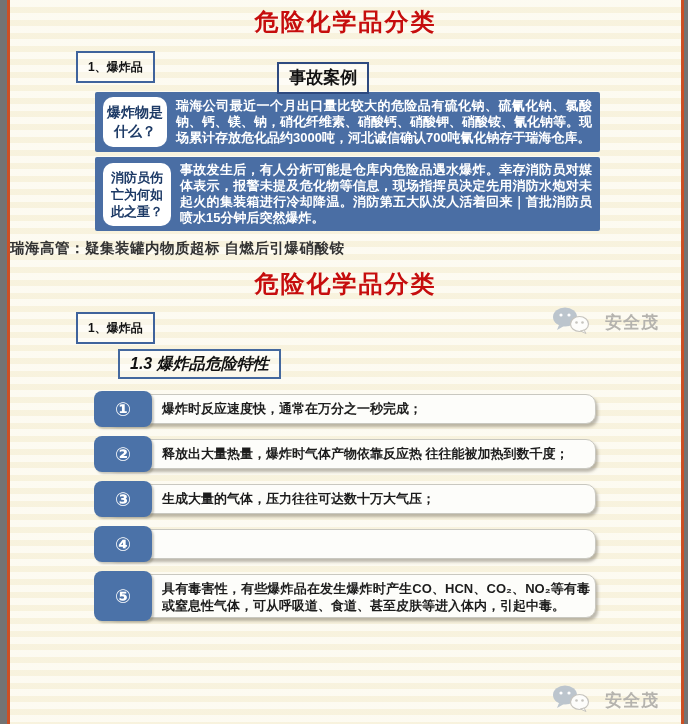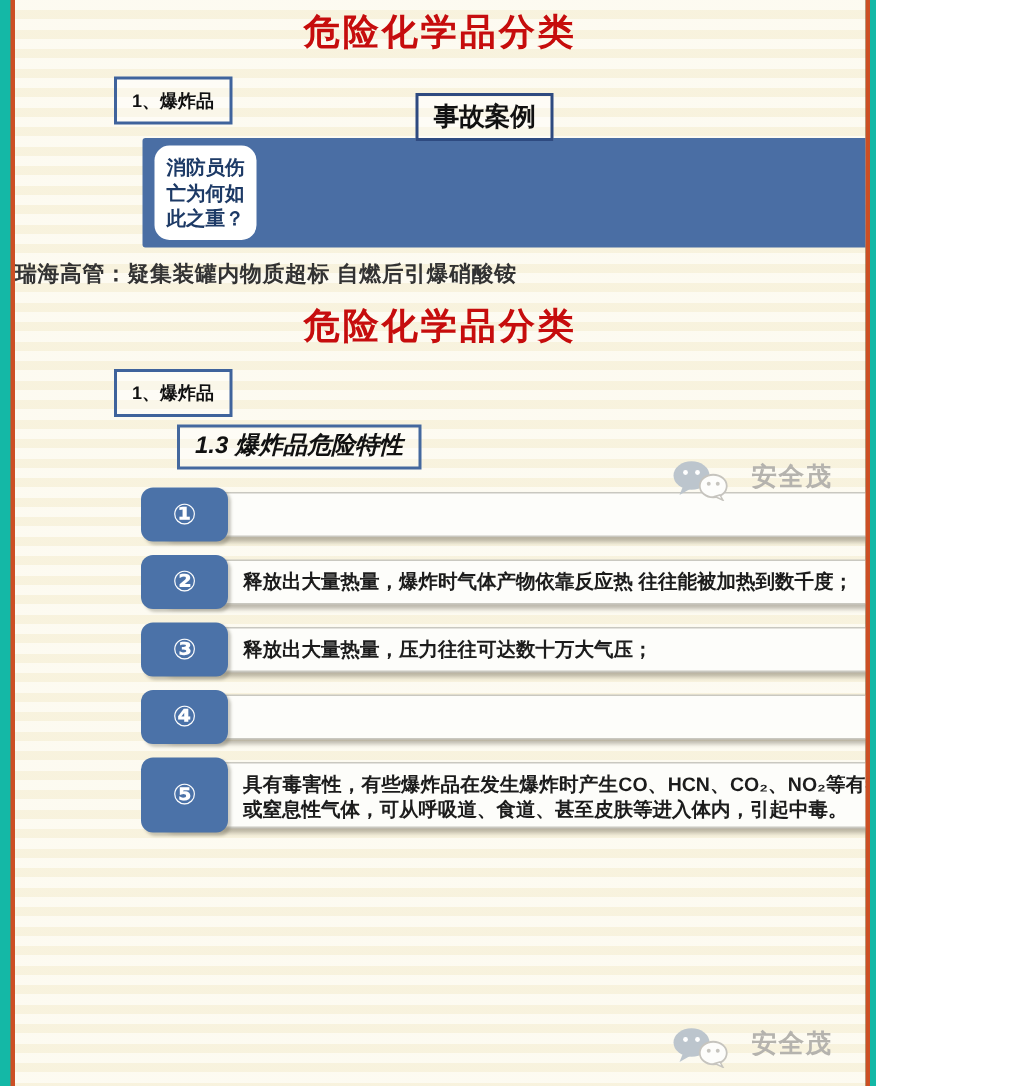--- a/index.html
+++ b/index.html
@@ -1,21 +1,21 @@
 <!DOCTYPE html>
 <html><head>
 <meta charset="utf-8">
 <style>
   html,body{margin:0;padding:0;}
   body{
     width:688px;height:724px;
     font-family:"Liberation Sans","DejaVu Sans",sans-serif;
     background:#ffffff;
   }
-  .page{position:relative;width:584px;height:724px;background:#14b8a6;overflow:hidden;}
+  .page{position:relative;width:688px;height:724px;background:#737373;overflow:hidden;}
   .rail{position:absolute;top:0;bottom:0;width:3px;background:#cc4f24;z-index:5;}
   .rail-left{left:7px;}
   .rail-right{right:4px;}
   .content{
     position:absolute;left:10px;right:7px;top:0;bottom:0;
     background:#fbf7e6;
     background-image:repeating-linear-gradient(180deg,
       rgba(255,255,255,0.45) 0px, rgba(255,255,255,0.45) 7px,
       rgba(242,234,206,0.35) 7px, rgba(242,234,206,0.35) 13px);
     overflow:hidden;
@@ -72,21 +72,21 @@
     background:#4b72a8;border-radius:8px;
     display:flex;align-items:center;justify-content:center;
     color:#ffffff;font-size:19px;font-weight:bold;
     box-shadow:2px 2px 2px rgba(110,105,90,0.35);
   }
   .row-text{
     position:relative;margin-left:68px;padding:9px 6px 7px 0;
     font-size:13px;line-height:17px;font-weight:600;color:#1c1c1c;text-align:justify;
   }
   .watermark{
-    position:absolute;display:flex;align-items:flex-start;gap:14px;
+    position:absolute;display:flex;align-items:center;gap:14px;
     color:#b5b3ae;font-size:17px;font-weight:bold;letter-spacing:1px;z-index:4;
   }
   .wm1{top:306px;right:22px;}
   .wm2{top:684px;right:22px;}
 </style>
 </head>
 <body>
 
 <div class="page">
   <div class="rail rail-left"></div>
@@ -95,50 +95,56 @@
   <div class="content">
 
     <div class="sec-title">危险化学品分类</div>
 
     <div class="header-row">
       <span class="outline-box cat-box">1、爆炸品</span>
       <span class="outline-box case-box">事故案例</span>
     </div>
 
 
+    <div class="qa">
+      <div class="qa-label qa-label-1">爆炸物是什么？</div>
+      <div class="qa-text">瑞海公司最近一个月出口量比较大的危险品有硫化钠、硫氰化钠、氯酸钠、钙、镁、钠，硝化纤维素、硝酸钙、硝酸钾、硝酸铵、氰化钠等。现场累计存放危化品约3000吨，河北诚信确认700吨氰化钠存于瑞海仓库。</div>
+    </div>
 
     <div class="qa">
       <div class="qa-label qa-label-2">消防员伤亡为何如此之重？</div>
+      <div class="qa-text">事故发生后，有人分析可能是仓库内危险品遇水爆炸。幸存消防员对媒体表示，报警未提及危化物等信息，现场指挥员决定先用消防水炮对未起火的集装箱进行冷却降温。消防第五大队没人活着回来｜首批消防员喷水15分钟后突然爆炸。</div>
     </div>
 
     <div class="caption">瑞海高管：疑集装罐内物质超标 自燃后引爆硝酸铵</div>
 
     <div class="sec-title second">危险化学品分类</div>
 
     <div>
       <span class="outline-box cat-box cat-box2">1、爆炸品</span>
     </div>
     <div>
       <span class="sub-box">1.3 爆炸品危险特性</span>
     </div>
 
     <div class="rows">
       <div class="feature-row">
         <div class="row-bg"></div>
         <div class="row-tab">①</div>
+        <div class="row-text">爆炸时反应速度快，通常在万分之一秒完成；</div>
       </div>
       <div class="feature-row">
         <div class="row-bg"></div>
         <div class="row-tab">②</div>
         <div class="row-text">释放出大量热量，爆炸时气体产物依靠反应热 往往能被加热到数千度；</div>
       </div>
       <div class="feature-row">
         <div class="row-bg"></div>
         <div class="row-tab">③</div>
-        <div class="row-text">释放出大量热量，压力往往可达数十万大气压；</div>
+        <div class="row-text">生成大量的气体，压力往往可达数十万大气压；</div>
       </div>
       <div class="feature-row">
         <div class="row-bg"></div>
         <div class="row-tab">④</div>
       </div>
       <div class="feature-row">
         <div class="row-bg"></div>
         <div class="row-tab">⑤</div>
         <div class="row-text">具有毒害性，有些爆炸品在发生爆炸时产生CO、HCN、CO₂、NO₂等有毒或窒息性气体，可从呼吸道、食道、甚至皮肤等进入体内，引起中毒。</div>
       </div>

